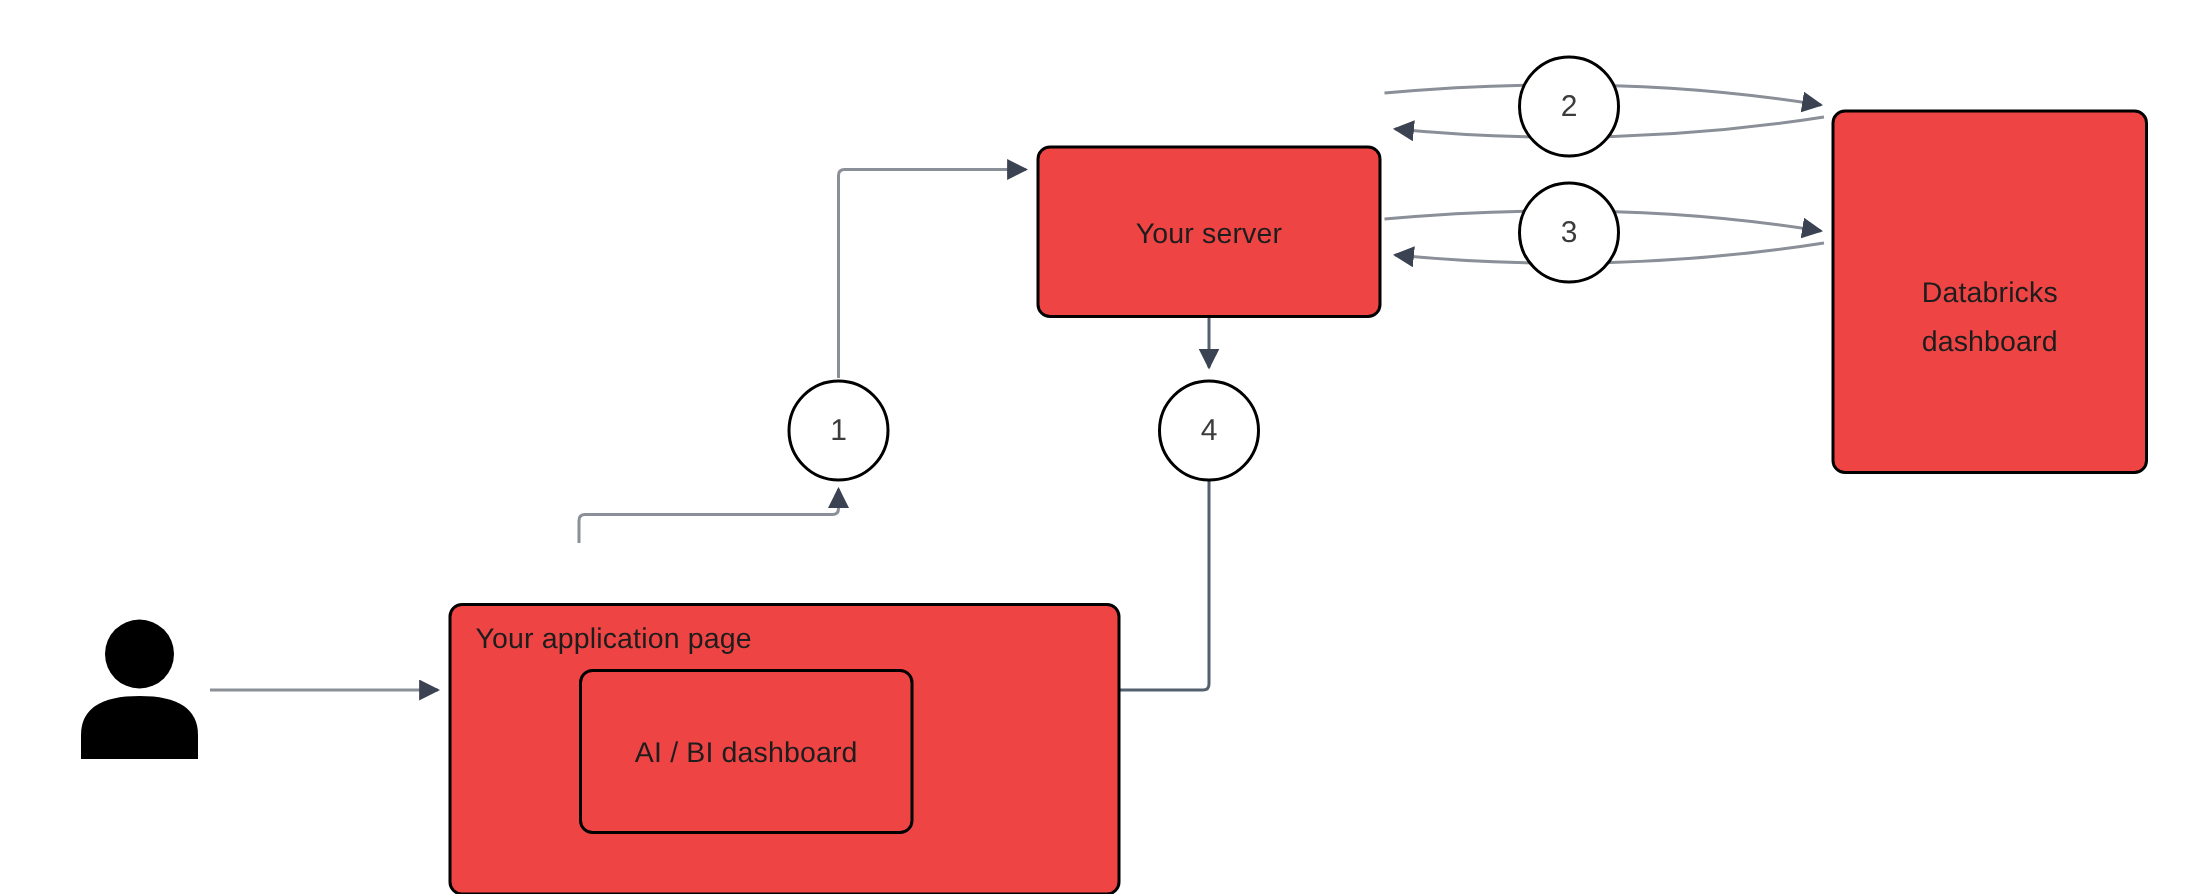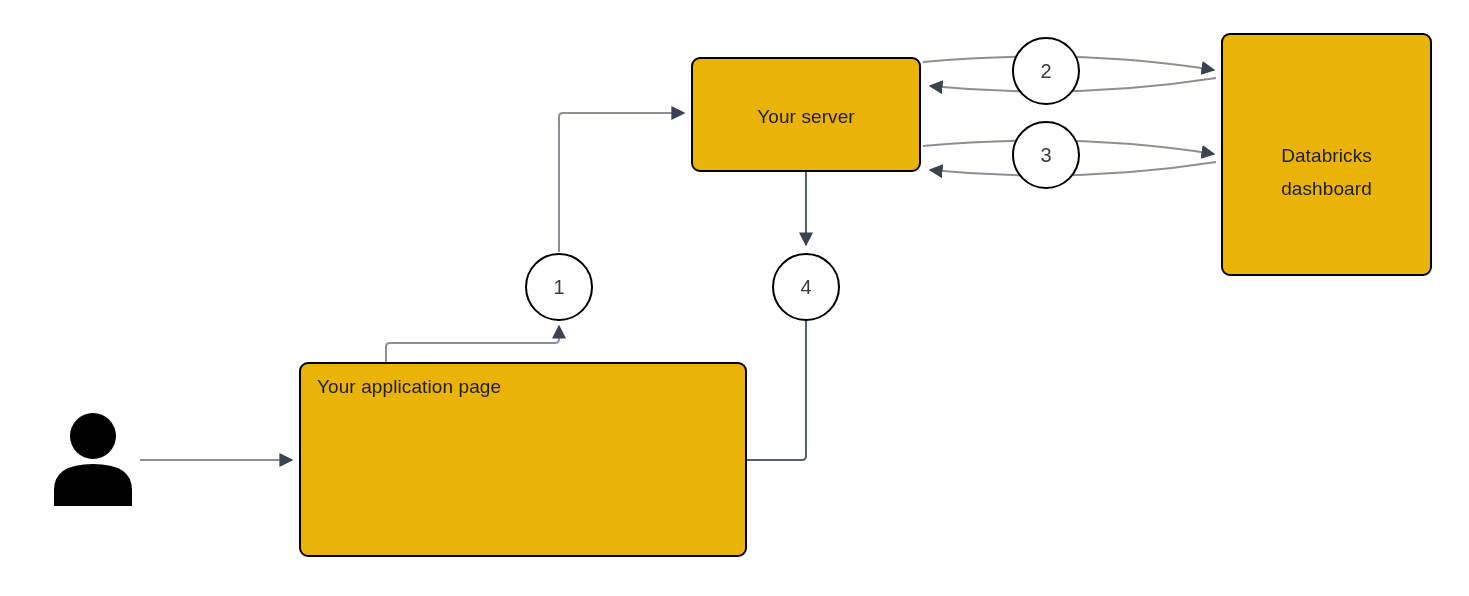--- a/index.html
+++ b/index.html
@@ -23,22 +23,23 @@
     position: absolute;
     top: 0;
     left: 0;
     width: 1469px;
     height: 596px;
   }
   .node-box {
     position: absolute;
     border: 2px solid #000000;
     border-radius: 9px;
-    background: #eab308;
+    background: #ef4444;
     box-sizing: border-box;
+    margin-top: 40px;
   }
   .node-label-center {
     position: absolute;
     left: 0;
     right: 0;
     text-align: center;
     color: #1d1d1d;
     font-size: 19px;
     line-height: 33px;
     letter-spacing: 0.1px;
@@ -121,20 +122,23 @@
 
   <div class="node-box" style="left:1221px; top:33px; width:211px; height:243px;">
     <div class="node-label-center" style="top:104px;">Databricks
 dashboard</div>
   </div>
 
   <div class="node-box" style="left:299px; top:362px; width:448px; height:195px;">
     <div class="node-label-topleft" style="left:16px; top:11px;">Your application page</div>
   </div>
 
+  <div class="node-box" style="left:386px; top:406px; width:223px; height:110px;">
+    <div class="node-label-center" style="top:38px;">AI / BI dashboard</div>
+  </div>
 
   <div class="actor-icon" style="left:48px; top:412px; width:90px; height:94px;">
     <svg viewBox="0 0 90 94" width="90" height="94">
       <circle cx="45" cy="24" r="23" fill="#000000"></circle>
       <path d="M 6 94 L 6 78 Q 6 52 45 52 Q 84 52 84 78 L 84 94 Z" fill="#000000"></path>
     </svg>
   </div>
 
   <div class="step-circle" style="left:525px; top:253px;">
     <span>1</span>

